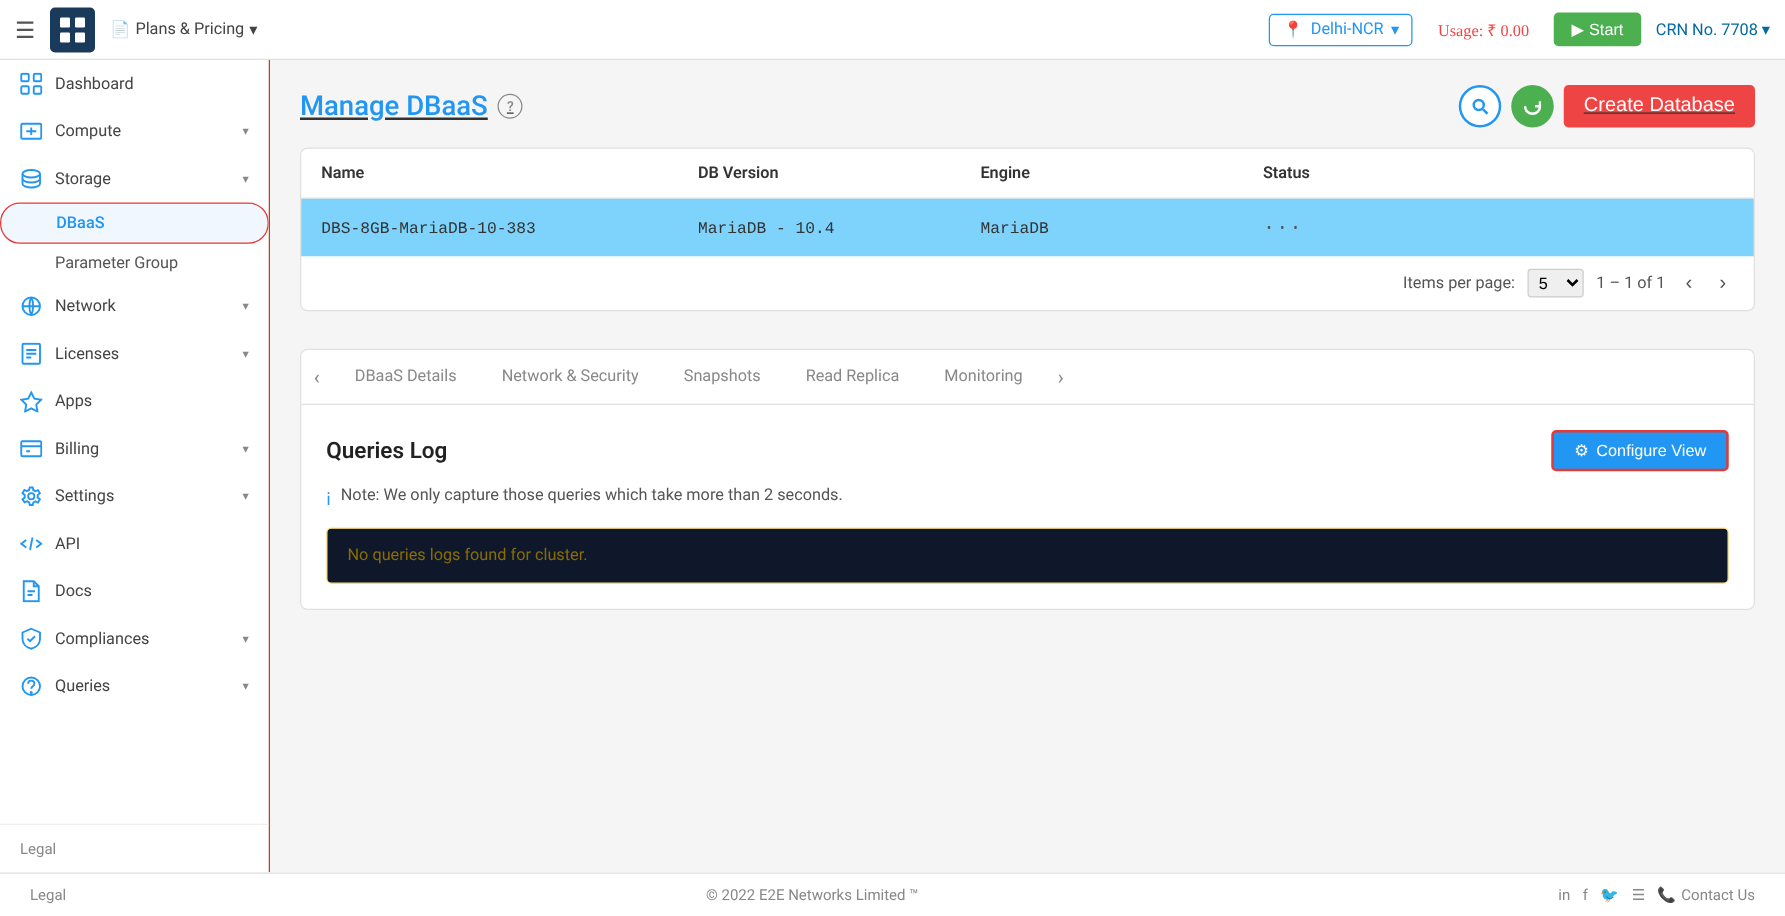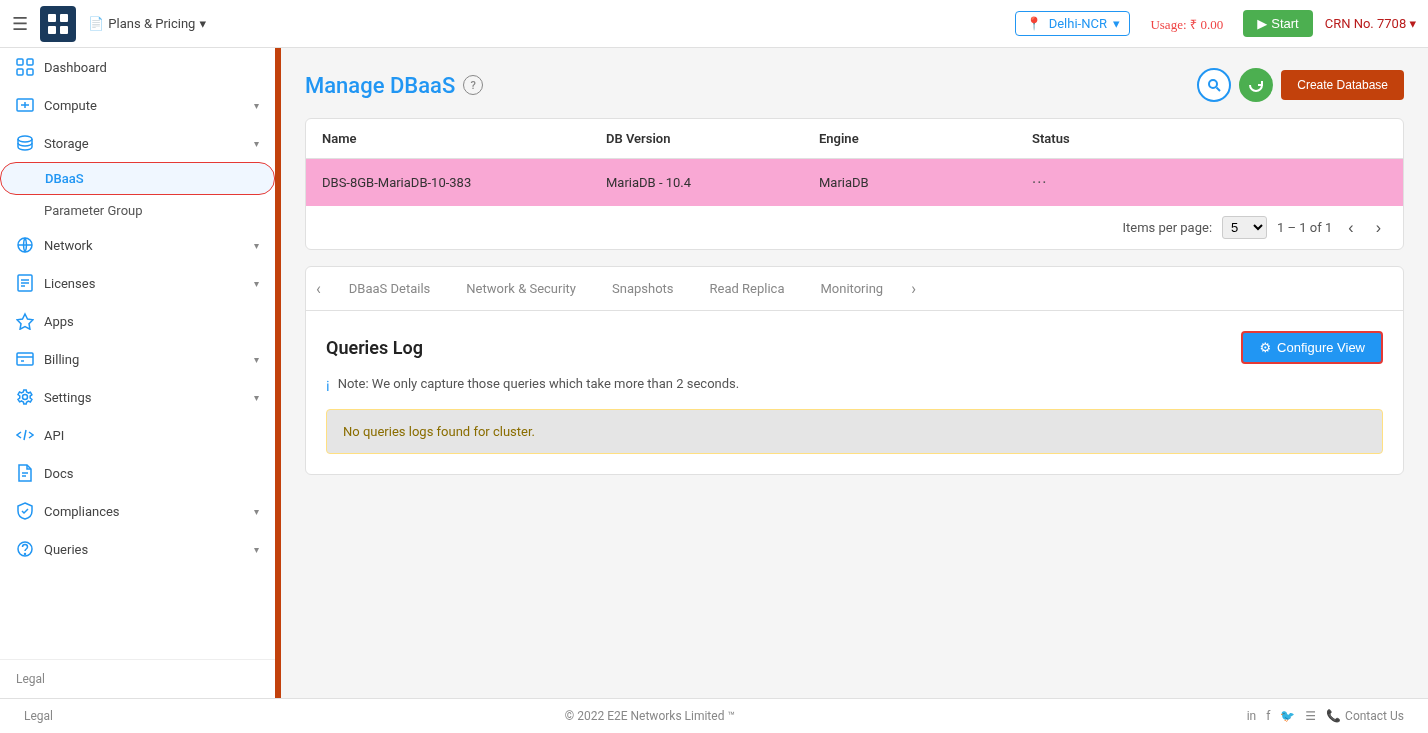--- a/index.html
+++ b/index.html
@@ -11,70 +11,70 @@
       height: 48px; padding: 0 12px; gap: 12px; flex-shrink: 0; z-index: 10;
     }
     .navbar-hamburger { font-size: 18px; cursor: pointer; color: #555; }
     .navbar-logo { width: 36px; height: 36px; background: #1a3a5c; border-radius: 4px; display: flex; align-items: center; justify-content: center; }
     .navbar-logo svg { width: 24px; height: 24px; }
     .navbar-title { display: flex; align-items: center; gap: 4px; font-size: 13px; color: #444; cursor: pointer; }
     .navbar-spacer { flex: 1; }
     .navbar-region { display: flex; align-items: center; gap: 6px; border: 1px solid #2196f3; border-radius: 4px; padding: 4px 10px; color: #2196f3; font-size: 13px; cursor: pointer; }
     .navbar-usage { font-size: 13px; color: #ef4444; margin: 0 8px; font-family: Liberation Serif, serif; }
     .navbar-start { background: #4caf50; color: white; border: none; border-radius: 4px; padding: 6px 14px; font-size: 13px; cursor: pointer; display: flex; align-items: center; gap: 4px; }
-    .navbar-crn { font-size: 13px; color: #b91c1c; }
+    .navbar-crn { font-size: 13px; color: #0369a1; }
 
     
     .main-layout { display: flex; flex: 1; overflow: hidden; }
 
     
-    .sidebar { width: 281px; background: #fff; border-right: 6px solid #c2410c; overflow-y: auto; flex-shrink: 0; display: flex; flex-direction: column; justify-content: center; }
+    .sidebar { width: 216px; background: #fff; border-right: 1px solid #c2410c; overflow-y: auto; flex-shrink: 0; display: flex; flex-direction: column; justify-content: center; }
     .sidebar-item { display: flex; align-items: center; padding: 10px 16px; cursor: pointer; color: #444; font-size: 13px; gap: 10px; }
     .sidebar-item.active { background: #f0f7ff; }
     .sidebar-item .icon { width: 18px; height: 18px; flex-shrink: 0; color: #2196f3; }
     .sidebar-item .label { flex: 1; }
     .sidebar-item .chevron { font-size: 10px; color: #888; }
     .sidebar-sub-item { padding: 8px 16px 8px 44px; cursor: pointer; color: #555; font-size: 13px; }
     .sidebar-sub-item.active-sub { color: #2196f3; font-weight: 500; background: #f0f7ff; border: 1.5px solid #e53935; border-radius: 16px; }
     .sidebar-footer { margin-top: auto; padding: 12px 16px; font-size: 12px; color: #888; border-top: 1px solid #eee; }
 
     
     .content { flex: 1; overflow-y: auto; padding: 20px 24px; background: #f5f5f5; }
 
     
-    .page-header { display: flex; align-items: center; justify-content: space-between; margin-bottom: 16px; }
+    .page-header { display: flex; align-items: center; justify-content: space-between; margin-bottom: 16px; text-decoration: underline; }
     .page-title { font-size: 22px; color: #2196f3; font-weight: 500; display: flex; align-items: center; gap: 8px; }
     .page-title .help-icon { width: 20px; height: 20px; border-radius: 50%; border: 1.5px solid #888; color: #888; font-size: 11px; display: flex; align-items: center; justify-content: center; cursor: pointer; }
     .page-actions { display: flex; align-items: center; gap: 8px; }
     .icon-btn { width: 34px; height: 34px; border-radius: 50%; border: 2px solid #2196f3; background: #fff; color: #2196f3; display: flex; align-items: center; justify-content: center; cursor: pointer; font-size: 14px; }
     .icon-btn.refresh { background: #4caf50; border-color: #4caf50; color: white; }
-    .create-btn { background: #c2410c; color: white; border: none; border-radius: 4px; padding: 8px 16px; font-size: 12px; cursor: pointer; }
-
-    
-    .table-card { background: #fff; border-radius: 6px; border: 1px solid #e0e0e0; margin-bottom: 16px; }
+    .create-btn { background: #ef4444; color: white; border: none; border-radius: 4px; padding: 8px 16px; font-size: 16px; cursor: pointer; }
+
+    
+    .table-card { background: #fff; border-radius: 6px; border: 1px solid #e0e0e0; margin-bottom: 30px; }
     .table-header { display: grid; grid-template-columns: 2fr 1.5fr 1.5fr 2fr 0.5fr; padding: 12px 16px; border-bottom: 1px solid #e0e0e0; font-weight: 600; color: #333; font-size: 13px; }
-    .table-row { display: grid; grid-template-columns: 2fr 1.5fr 1.5fr 2fr 0.5fr; padding: 14px 16px; align-items: center; background: #f9a8d4; }
+    .table-row { display: grid; grid-template-columns: 2fr 1.5fr 1.5fr 2fr 0.5fr; padding: 14px 16px; align-items: center; background: #7dd3fc; font-family: Liberation Mono, monospace; }
     .status-dot { width: 10px; height: 10px; border-radius: 50%; background: #4caf50; display: inline-block; margin-right: 6px; }
     .status-cell { display: flex; align-items: center; }
     .more-dots { color: #555; font-size: 16px; cursor: pointer; letter-spacing: 1px; }
     .pagination { display: flex; align-items: center; justify-content: flex-end; padding: 10px 16px; gap: 10px; font-size: 13px; color: #555; }
     .pagination select { border: 1px solid #ccc; border-radius: 3px; padding: 2px 4px; font-size: 13px; }
     .pagination .nav-btn { background: none; border: none; cursor: pointer; color: #555; font-size: 16px; padding: 2px 6px; }
 
     
     .detail-card { background: #fff; border-radius: 6px; border: 1px solid #e0e0e0; }
     .detail-tabs { display: flex; align-items: center; border-bottom: 1px solid #e0e0e0; overflow: hidden; }
     .detail-tab { padding: 12px 18px; cursor: pointer; color: #888; font-size: 13px; white-space: nowrap; }
     .detail-tabs .nav-arrow { padding: 12px 10px; cursor: pointer; color: #888; font-size: 16px; }
     .detail-body { padding: 20px; }
     .detail-title { font-size: 18px; font-weight: 600; color: #222; margin-bottom: 12px; display: flex; align-items: center; justify-content: space-between; }
     .configure-btn { background: #2196f3; color: white; border: 2px solid #e53935; border-radius: 4px; padding: 7px 16px; font-size: 13px; cursor: pointer; display: flex; align-items: center; gap: 6px; }
     .info-note { display: flex; align-items: flex-start; gap: 8px; color: #555; font-size: 13px; margin-bottom: 14px; }
     .info-note .info-icon { color: #2196f3; font-size: 14px; margin-top: 0px; }
-    .no-data-box { background: #e5e5e5; border: 1px solid #ffe082; border-radius: 4px; padding: 14px 16px; color: #8a6d00; font-size: 13px; }
+    .no-data-box { background: #0f172a; border: 1px solid #ffe082; border-radius: 4px; padding: 14px 16px; color: #8a6d00; font-size: 13px; }
 
     
     .footer { background: #fff; border-top: 1px solid #e0e0e0; padding: 10px 24px; display: flex; align-items: center; justify-content: space-between; font-size: 12px; color: #888; flex-shrink: 0; }
     .footer-social { display: flex; gap: 10px; align-items: center; }
     .footer-social span { cursor: pointer; color: #888; }
     .footer-contact { display: flex; align-items: center; gap: 4px; cursor: pointer; }
   </style>
 </head>
 <body>
 

